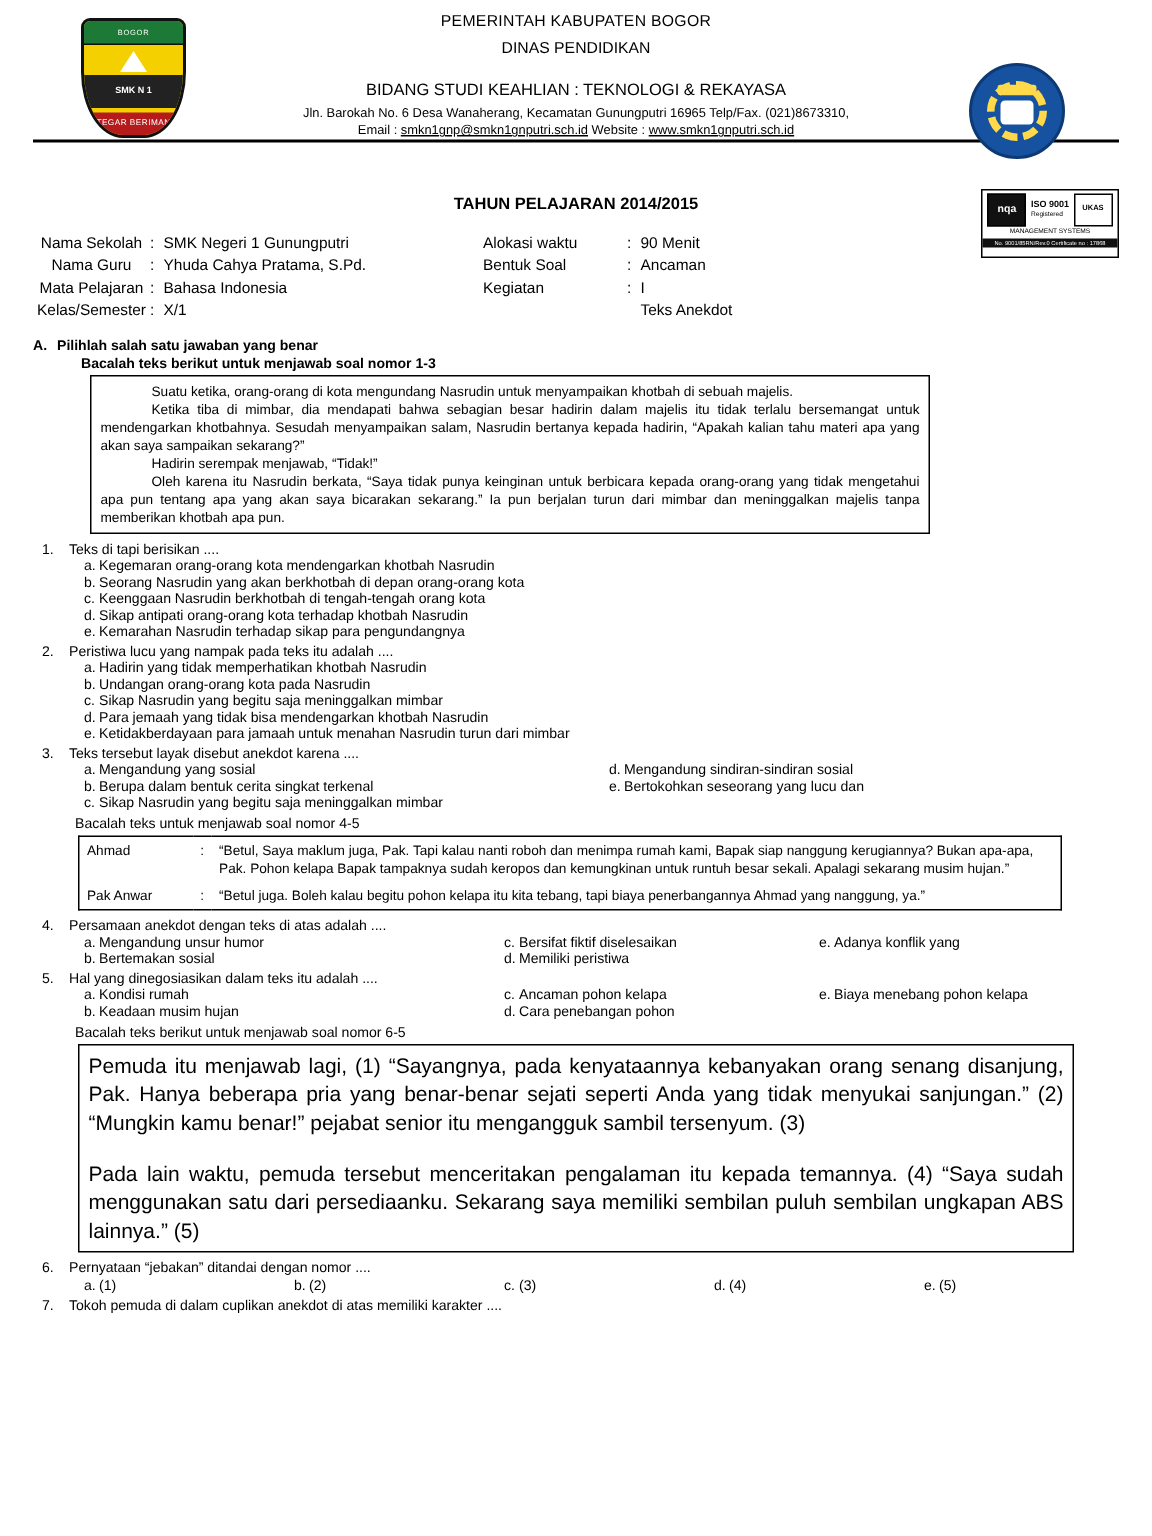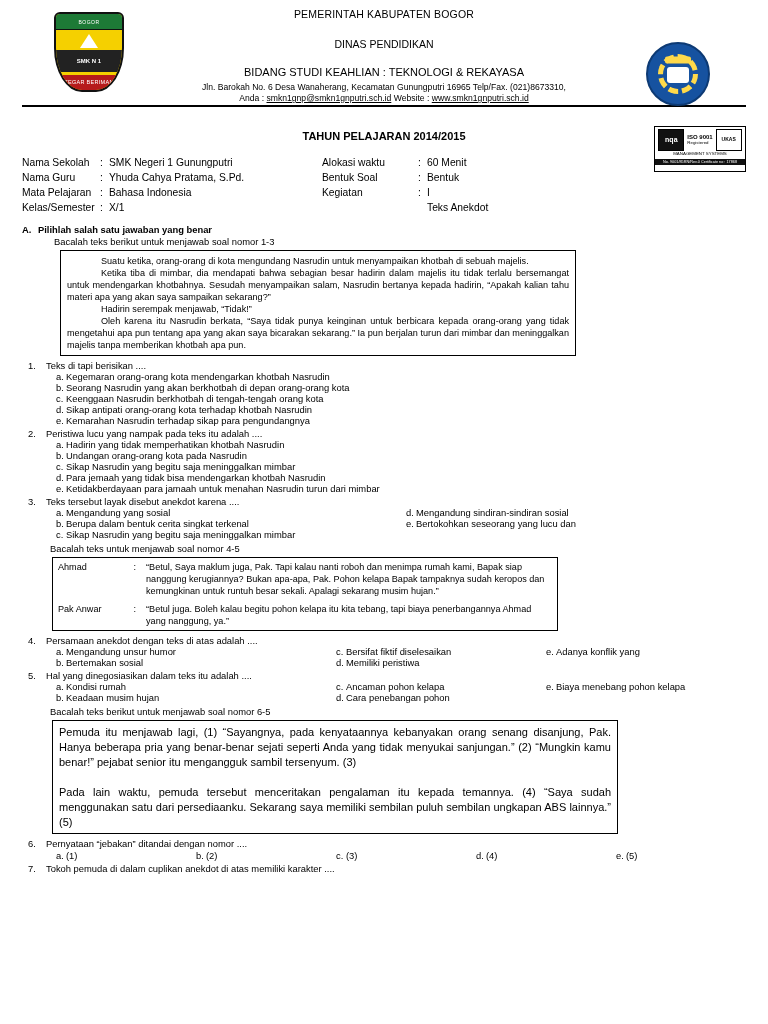--- a/index.html
+++ b/index.html
@@ -12,21 +12,21 @@
     font-size: 9.3px;
     color: #000;
     overflow: hidden;
   }
   .page { position: relative; width: 768px; height: 1024px; padding: 8px 22px 0 22px; }
 
   
   .kop { position: relative; height: 112px; }
   .kop-text { text-align: center; padding: 0 90px; }
   .kop-line1 { font-size: 10.5px; letter-spacing: .2px; }
-  .kop-line2 { font-size: 10.5px; margin-top: 18px; }
+  .kop-line2 { font-size: 10.5px; margin-top: 6px; }
   .kop-title { font-size: 21px; font-weight: bold; letter-spacing: .4px; margin-top: 3px; }
   .kop-line3 { font-size: 11px; margin-top: 16px; }
   .kop-line4 { font-size: 8.6px; margin-top: 4px; }
   .kop-line5 { font-size: 8.6px; margin-top: 1px; }
   .kop-line5 u { }
   .kop-rule { border-bottom: 2px solid #000; margin-top: 2px; }
 
   
   .logo-left {
     position: absolute; left: 32px; top: 4px; width: 72px; height: 82px;
@@ -92,64 +92,64 @@
   .iso-badge { width:26px;height:22px;border:1px solid #000; display:flex;align-items:center;justify-content:center; font-weight:bold; font-size:7px;}
   .iso-badge.dark { background:#111; color:#fff; }
   .iso-sub { font-size:4.4px; margin-top:1px; }
   .iso-footer { margin-top:2px; background:#111;color:#fff;font-size:3.8px; padding:1px 0; }
 
   
   .ident { margin-top: 14px; display: flex; font-size: 10.3px; }
   .ident .col-l { width: 300px; }
   .ident .col-r { flex: 1; }
   .irow { display: flex; margin-bottom: 1px; line-height: 1.35; }
-  .irow .lbl { width: 78px; flex: none; }
+  .irow .lbl { width: 78px; flex: none; text-align: center; }
   .irow .sep { width: 9px; flex: none; }
   .irow .val { flex: 1; }
   .irow .lbl2 { width: 96px; flex:none; }
 
   
   .secA { margin-top: 8px; font-size: 9.4px; }
   .secA .ahead { display:flex; font-weight: bold; }
   .secA .ahead .a { width: 16px; }
-  .secA .sub { margin-left: 16px; font-weight: normal; margin-top: 1px; padding-left: 16px; }
+  .secA .sub { margin-left: 16px; font-weight: bold; margin-top: 1px; padding-left: 16px; }
 
   .textbox {
     border: 1px solid #000; margin: 3px 0 0 38px; padding: 4px 6px 4px 6px;
-    font-size: 9.1px; line-height: 1.33; text-align: justify; width: 516px;
+    font-size: 9.1px; line-height: 1.33; text-align: justify; width: 560px;
   }
   .textbox p { margin: 0; text-indent: 34px; }
 
   
   .qlist { margin: 4px 0 0 0; }
   .q { display: flex; margin-top: 2px; }
   .q .num { width: 24px; padding-left: 6px; flex:none; }
   .q .qbody { flex: 1; }
   .opts { margin-top: 0px; }
   .opt { display: flex; }
   .opt .ltr { width: 20px; padding-left: 10px; flex: none; }
   .opt .txt { flex: 1; }
   .opt2 { display:flex; }
   .opt2 .half { width: 50%; display:flex; }
   .opt2 .ltr { width: 20px; padding-left:10px; flex:none; }
 
   .bacalah { margin-left: 28px; margin-top: 3px; }
 
   
   .dtable {
-    border: 1px solid #000; margin: 3px 0 0 30px; width: 506px;
+    border: 1px solid #000; margin: 3px 0 0 30px; width: 656px;
     border-collapse: collapse; font-size: 9.1px;
   }
   .dtable td { padding: 3px 5px; vertical-align: top; line-height: 1.32; }
   .dtable td.name { width: 76px; }
   .dtable td.colon { width: 8px; }
 
   .textbox2 {
-    border: 1px solid #000; margin: 3px 0 0 30px; padding: 4px 6px; width: 566px;
-    font-size: 11px; line-height: 1.35; text-align: justify;
+    border: 1px solid #000; margin: 3px 0 0 30px; padding: 4px 6px; width: 664px;
+    font-size: 14px; line-height: 1.35; text-align: justify;
   }
   .textbox2 p { margin: 0; }
   .textbox2 p + p { margin-top: 15px; }
 </style>
 </head>
 <body>
 
 <div class="page">
 
   <div class="kop">
@@ -170,21 +170,21 @@
         <div class="inner"></div>
       </div>
     </div>
 
     <div class="kop-text">
       <div class="kop-line1">PEMERINTAH KABUPATEN BOGOR</div>
       <div class="kop-line2">DINAS PENDIDIKAN</div>
       <div class="kop-line3">BIDANG STUDI KEAHLIAN : TEKNOLOGI &amp; REKAYASA</div>
       <div class="kop-line4">Jln. Barokah No. 6 Desa Wanaherang, Kecamatan Gunungputri  16965 Telp/Fax. (021)8673310,</div>
       <div class="kop-line5">
-        <span>Anda : </span><u>smkn1gnp@smkn1gnputri.sch.id</u><span>  Website : </span><u>www.smkn1gnputri.sch.id</u>
+        <span>Email : </span><u>smkn1gnp@smkn1gnputri.sch.id</u><span>  Website : </span><u>www.smkn1gnputri.sch.id</u>
       </div>
     </div>
     <div class="kop-rule"></div>
   </div>
 
   <div class="soal-head">
     <div class="l2">TAHUN PELAJARAN 2014/2015</div>
 
     <div class="iso-box">
       <div class="iso-row">
@@ -222,26 +222,26 @@
       <div class="irow">
         <div class="lbl">Kelas/Semester</div>
         <div class="sep">:</div>
         <div class="val">X/1</div>
       </div>
     </div>
     <div class="col-r">
       <div class="irow">
         <div class="lbl2">Alokasi waktu</div>
         <div class="sep">:</div>
-        <div class="val">60 Menit</div>
+        <div class="val">90 Menit</div>
       </div>
       <div class="irow">
         <div class="lbl2">Bentuk  Soal</div>
         <div class="sep">:</div>
-        <div class="val">Bentuk</div>
+        <div class="val">Ancaman</div>
       </div>
       <div class="irow">
         <div class="lbl2">Kegiatan</div>
         <div class="sep">:</div>
         <div class="val">I</div>
       </div>
       <div class="irow">
         <div class="lbl2"></div>
         <div class="sep"></div>
         <div class="val">Teks Anekdot</div>

